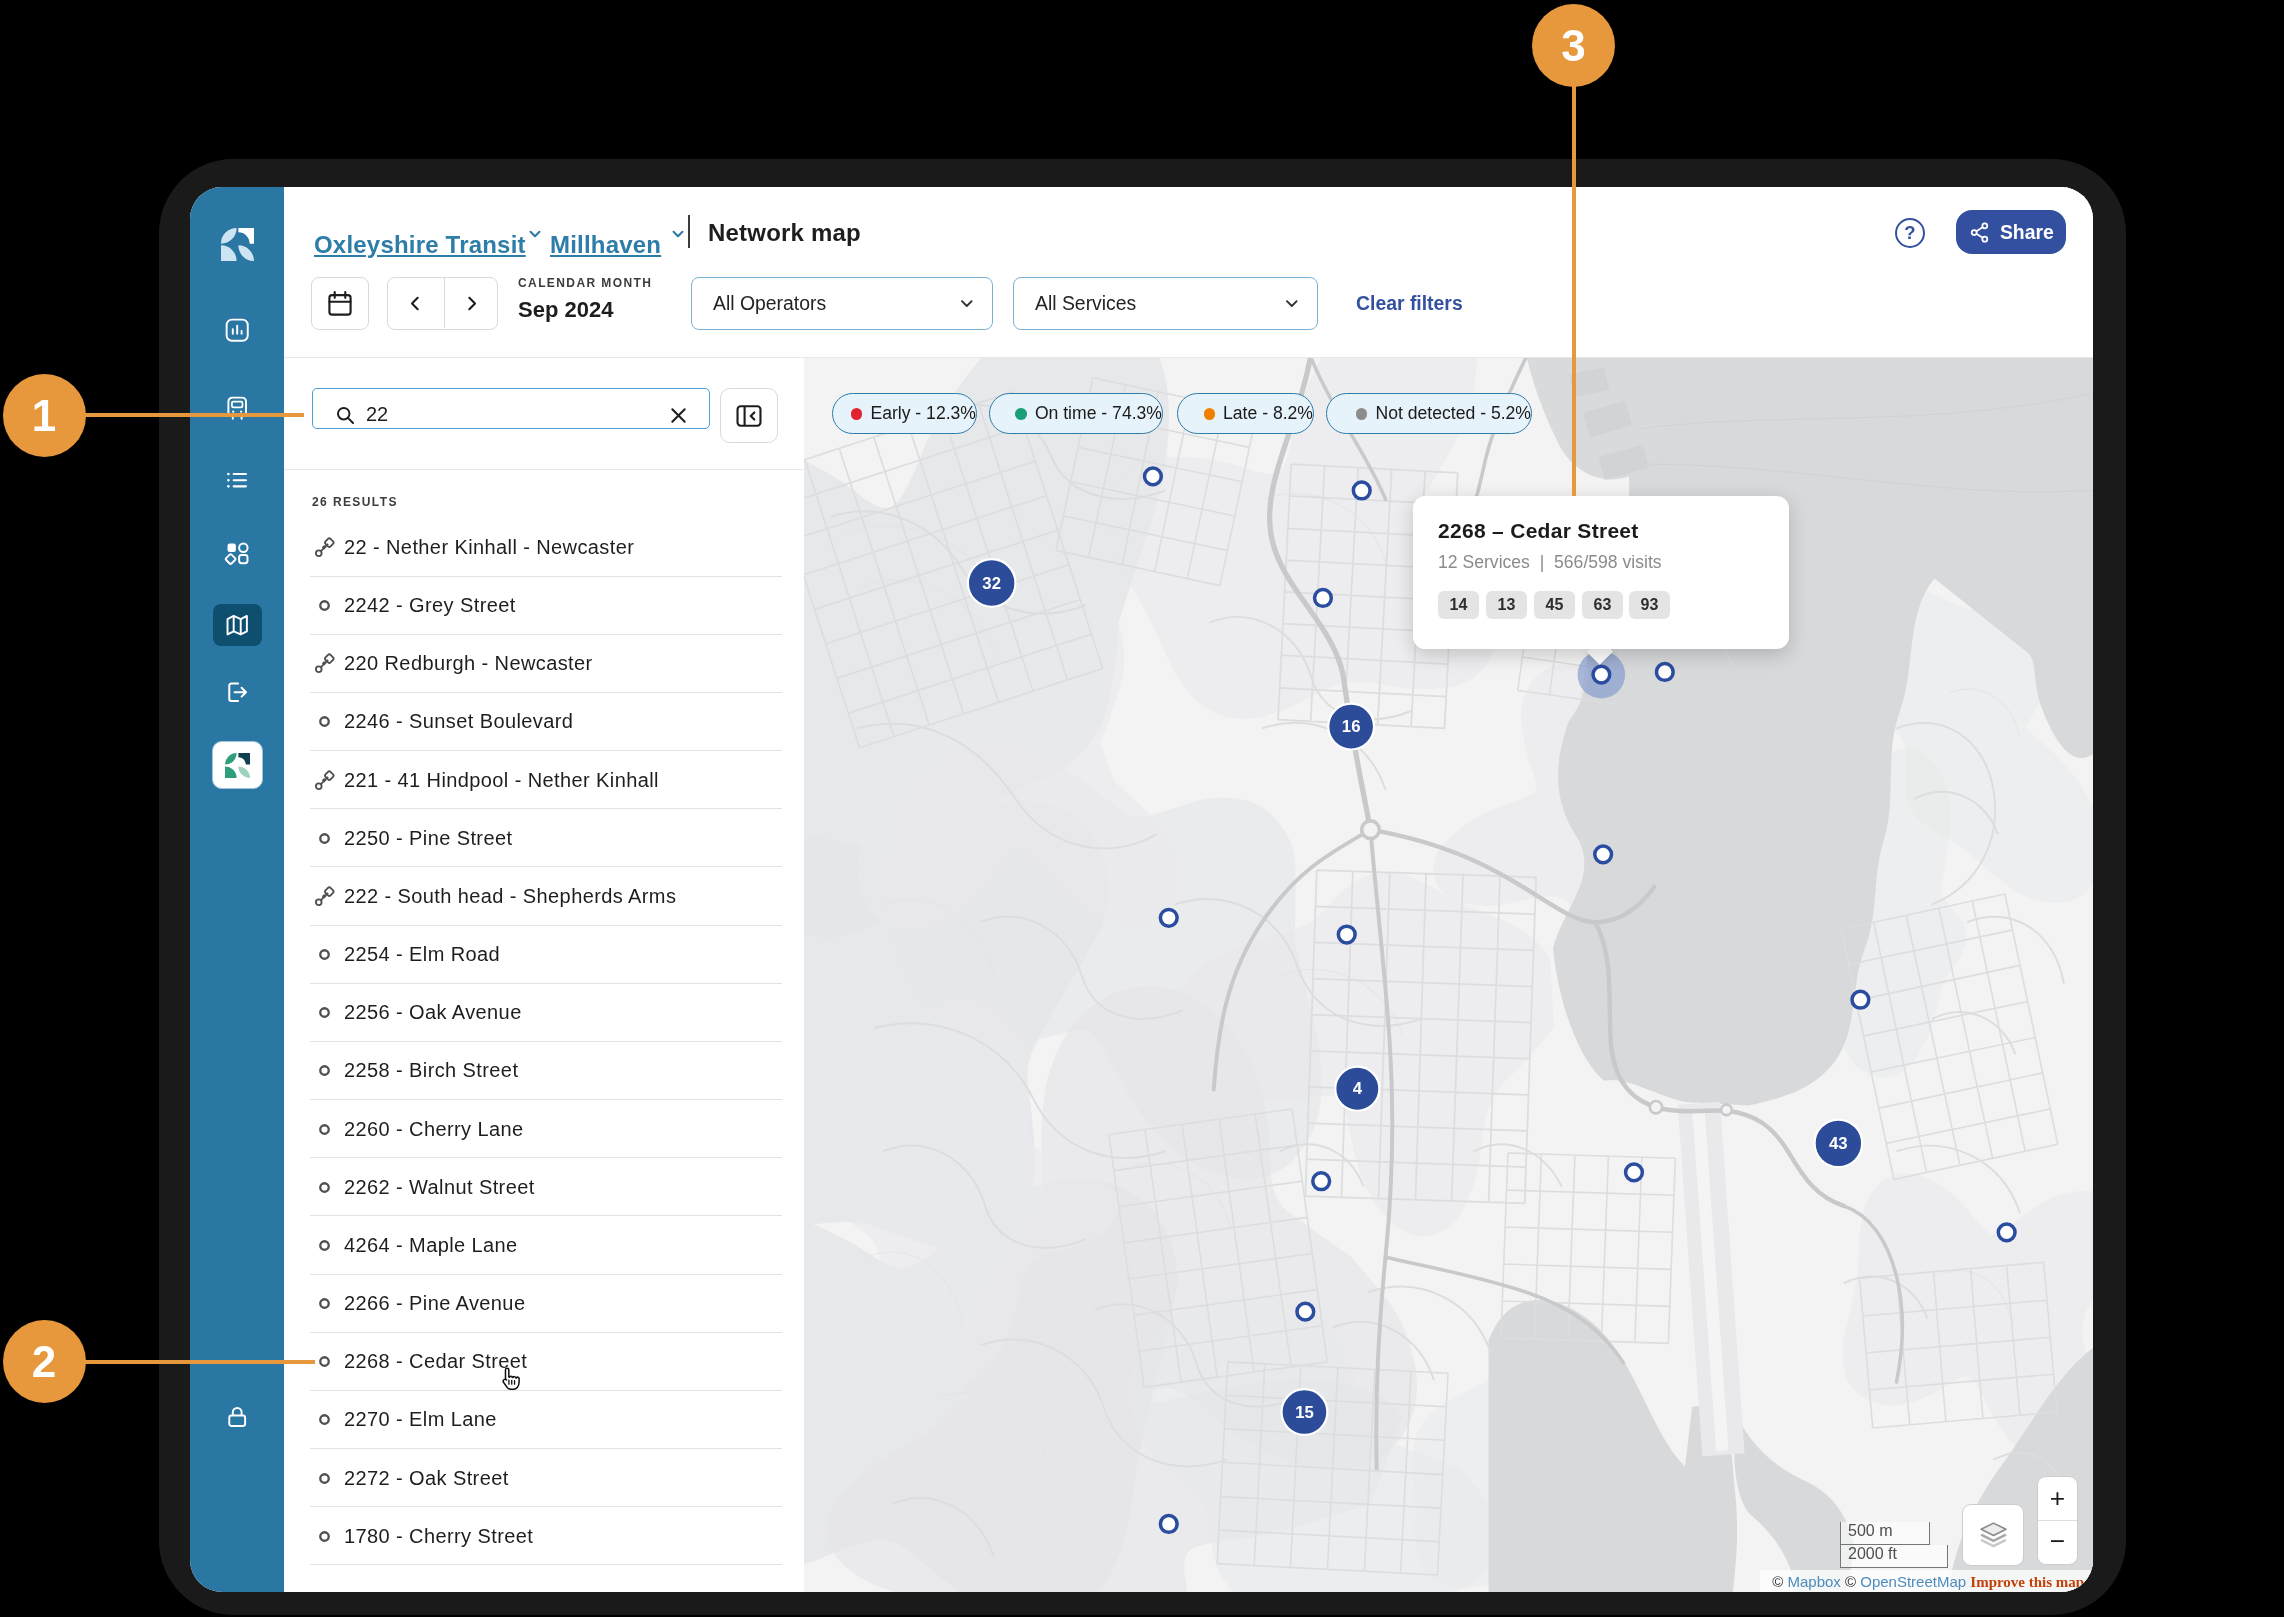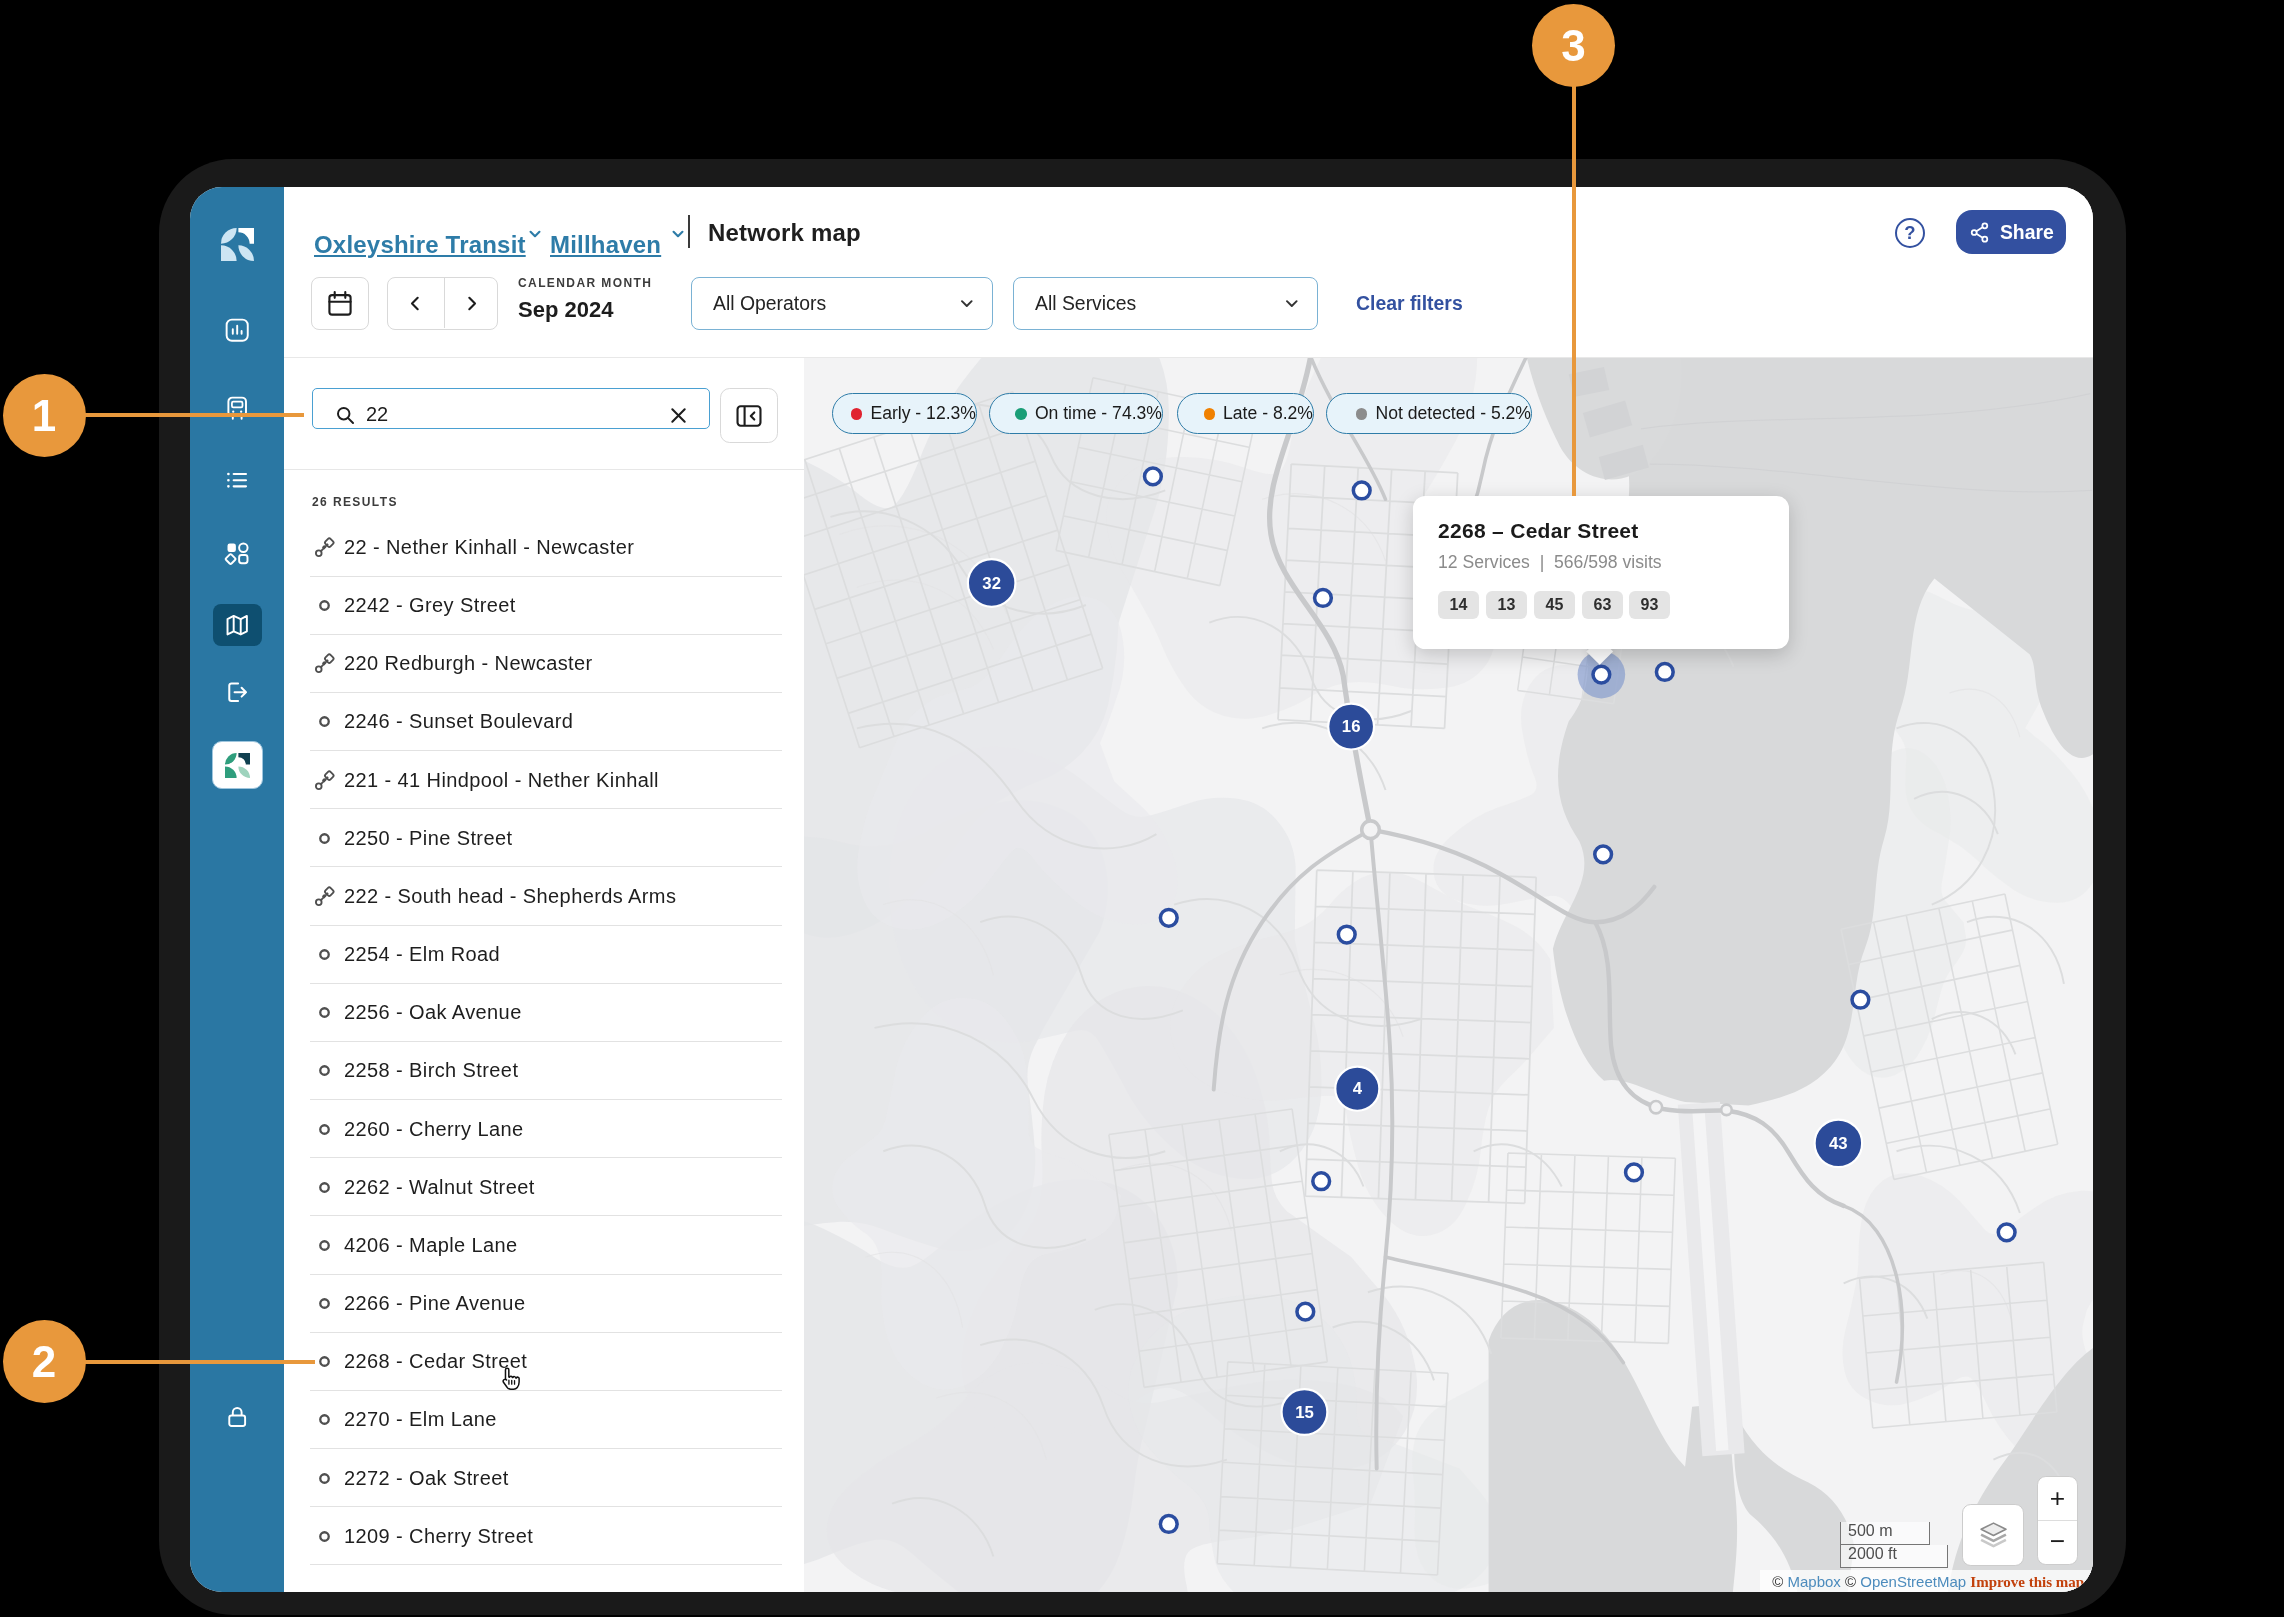--- a/index.html
+++ b/index.html
@@ -235,21 +235,21 @@
         <div class="rowt" style="top:760px">2260 - Cherry Lane</div>
         <div class="rowd" style="top:799px"></div>
         <div class="rowi" style="top:818px"><svg width="23" height="23" viewBox="0 0 26 26" style="">
             <circle cx="13" cy="13" r="4.8" fill="none" stroke="#4f4f4f" stroke-width="2.6"></circle>
           </svg></div>
         <div class="rowt" style="top:818px">2262 - Walnut Street</div>
         <div class="rowd" style="top:857px"></div>
         <div class="rowi" style="top:876px"><svg width="23" height="23" viewBox="0 0 26 26" style="">
             <circle cx="13" cy="13" r="4.8" fill="none" stroke="#4f4f4f" stroke-width="2.6"></circle>
           </svg></div>
-        <div class="rowt" style="top:876px">4206 - Maple Lane</div>
+        <div class="rowt" style="top:876px">4264 - Maple Lane</div>
         <div class="rowd" style="top:916px"></div>
         <div class="rowi" style="top:934px"><svg width="23" height="23" viewBox="0 0 26 26" style="">
             <circle cx="13" cy="13" r="4.8" fill="none" stroke="#4f4f4f" stroke-width="2.6"></circle>
           </svg></div>
         <div class="rowt" style="top:934px">2266 - Pine Avenue</div>
         <div class="rowd" style="top:974px"></div>
         <div class="rowi" style="top:992px"><svg width="23" height="23" viewBox="0 0 26 26" style="">
             <circle cx="13" cy="13" r="4.8" fill="none" stroke="#4f4f4f" stroke-width="2.6"></circle>
           </svg></div>
         <div class="rowt" style="top:992px">2268 - Cedar Street</div>
@@ -260,21 +260,21 @@
         <div class="rowt" style="top:1050px">2270 - Elm Lane</div>
         <div class="rowd" style="top:1090px"></div>
         <div class="rowi" style="top:1109px"><svg width="23" height="23" viewBox="0 0 26 26" style="">
             <circle cx="13" cy="13" r="4.8" fill="none" stroke="#4f4f4f" stroke-width="2.6"></circle>
           </svg></div>
         <div class="rowt" style="top:1109px">2272 - Oak Street</div>
         <div class="rowd" style="top:1148px"></div>
         <div class="rowi" style="top:1167px"><svg width="23" height="23" viewBox="0 0 26 26" style="">
             <circle cx="13" cy="13" r="4.8" fill="none" stroke="#4f4f4f" stroke-width="2.6"></circle>
           </svg></div>
-        <div class="rowt" style="top:1167px">1209 - Cherry Street</div>
+        <div class="rowt" style="top:1167px">1780 - Cherry Street</div>
         <div class="rowd" style="top:1206px"></div>
       </div>
     <div class="abs" style="left:213px;top:1009px;z-index:5"><svg width="24" height="26.4" viewBox="0 0 27 30" style="">
           <path d="M9.5,3.2 a1.9,1.9 0 0 1 3.8,0 V11.5 l0.7,0.1 a1.7,1.7 0 0 1 3.3,0.3 l0.7,0.1 a1.65,1.65 0 0 1 3.2,0.5 l0.7,0.1 a1.6,1.6 0 0 1 3.1,0.7 V17 c0,2.6 -0.9,4.8 -2.1,6.3 c-1,1.2 -2.5,1.9 -4.1,1.9 h-3.3 c-1.8,0 -3.4,-0.9 -4.4,-2.4 L7.2,17.4 c-0.7,-1.1 -0.4,-2.5 0.7,-3.1 c0.9,-0.5 2.1,-0.3 2.8,0.5 l-1.2,-1.2 V3.2 z" fill="#fff" stroke="#111" stroke-width="1.7" stroke-linejoin="round"></path>
           <path d="M13.4,15 V19.5 M16.6,15.2 V19.5 M19.8,15.4 V19.5" stroke="#111" stroke-width="1.5" fill="none" stroke-linecap="round"></path>
         </svg></div>
   </div>
   <div id="mapw">
     <svg width="1289" height="1235" viewBox="0 0 1463 1401" style="position:absolute;left:0;top:0">
         <rect width="1463" height="1401" fill="#f3f3f4"></rect>

